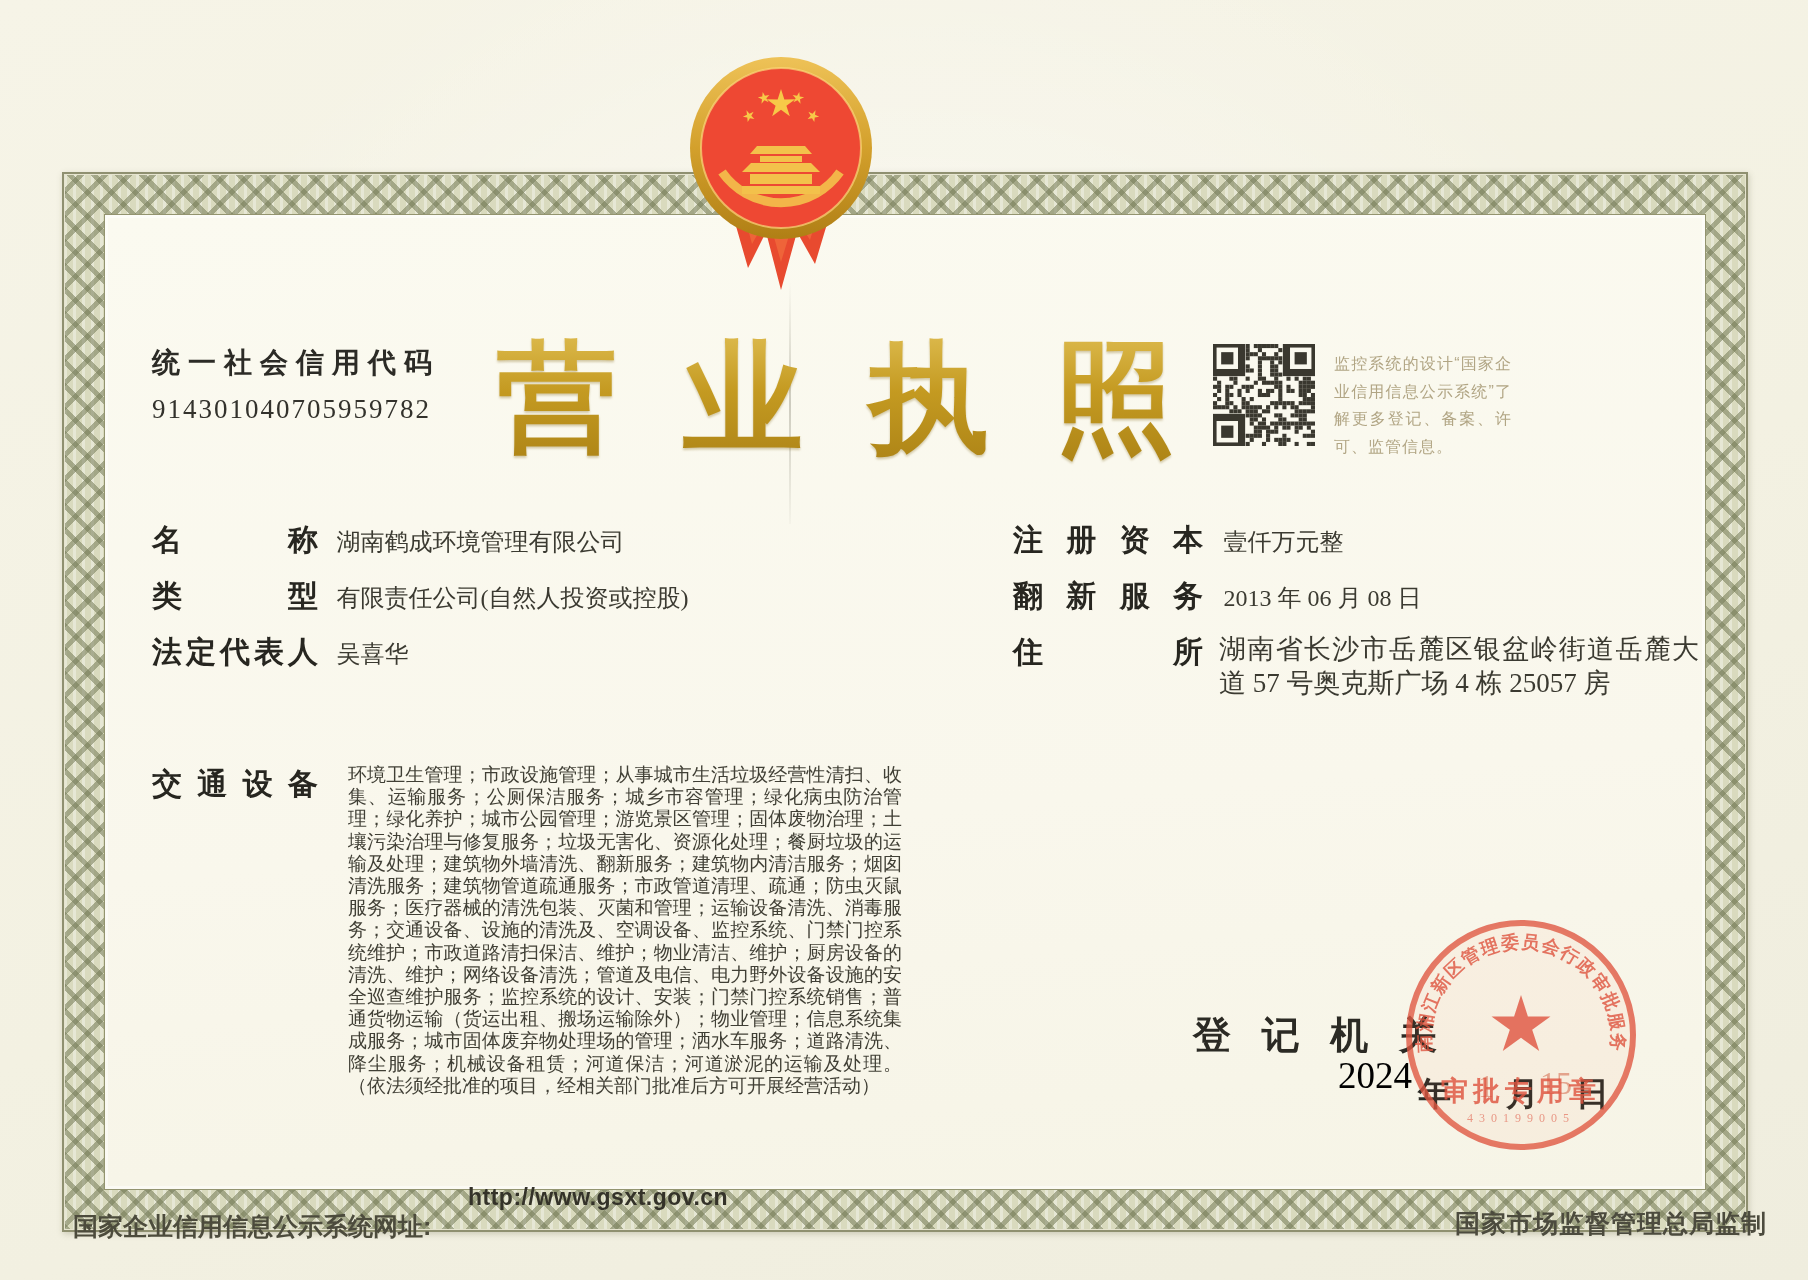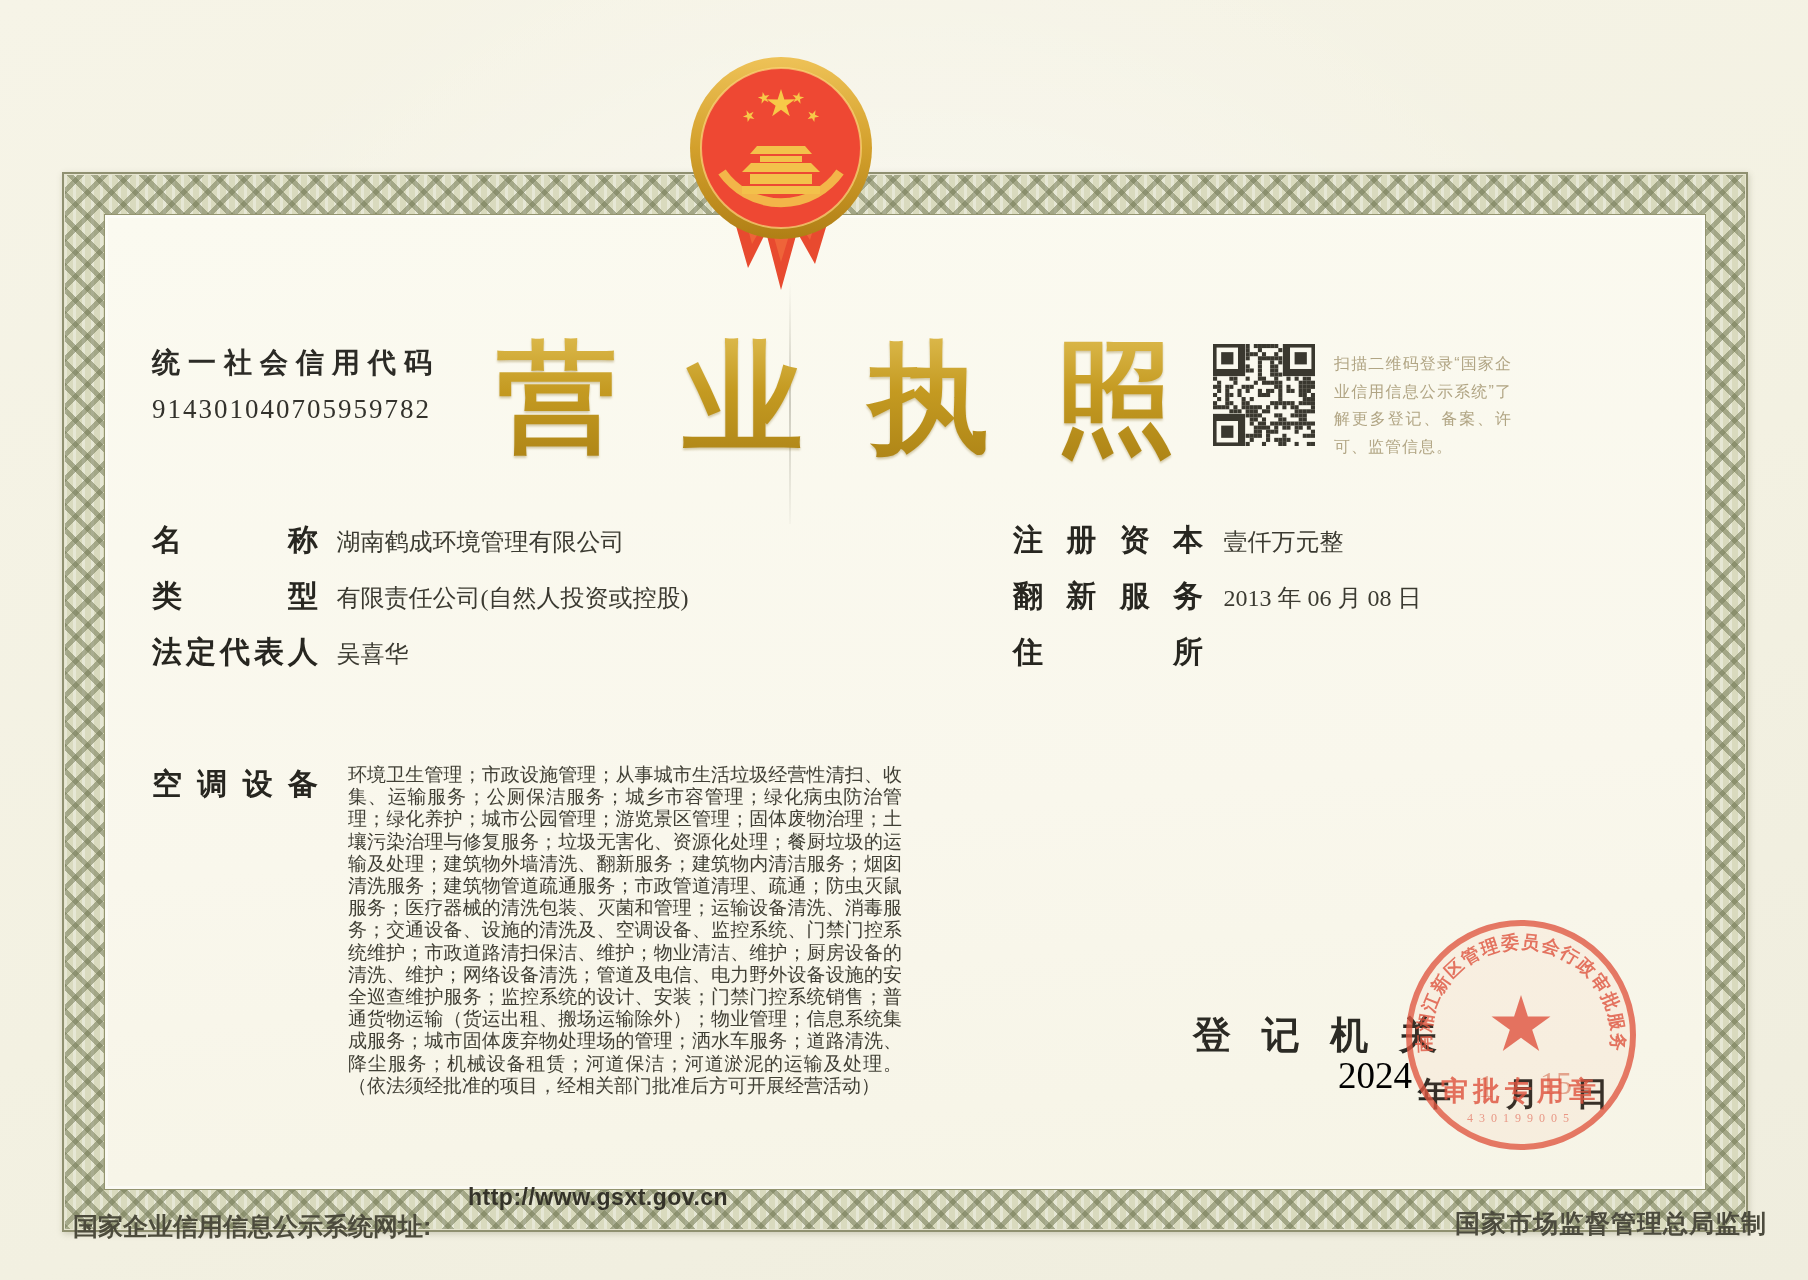--- a/index.html
+++ b/index.html
@@ -348,49 +348,50 @@
     <rect x="68" y="92" width="4" height="4"></rect>
     <rect x="72" y="92" width="4" height="4"></rect>
     <rect x="32" y="96" width="4" height="4"></rect>
     <rect x="48" y="96" width="4" height="4"></rect>
     <rect x="64" y="96" width="4" height="4"></rect>
     <rect x="68" y="96" width="4" height="4"></rect>
     <rect x="80" y="96" width="4" height="4"></rect>
     <rect x="92" y="96" width="4" height="4"></rect>
     <rect x="96" y="96" width="4" height="4"></rect>
   </svg>
-<div class="abs qr-caption">扫描二维码登录“国家企业信用信息公示系统”了解更多登记、备案、许可、监管信息。</div>
+<div class="abs qr-caption">监控系统的设计“国家企业信用信息公示系统”了解更多登记、备案、许可、监管信息。</div>
 
 <div class="abs" style="left:152px;top:520px;">
   <span class="jlabel w-left">名称</span>
   <span class="val" style="margin-left:14px;">湖南鹤成环境管理有限公司</span>
 </div>
 <div class="abs" style="left:152px;top:576px;">
   <span class="jlabel w-left">类型</span>
   <span class="val" style="margin-left:14px;">有限责任公司(自然人投资或控股)</span>
 </div>
 <div class="abs" style="left:152px;top:632px;">
   <span class="jlabel w-left">法定代表人</span>
   <span class="val" style="margin-left:14px;">吴喜华</span>
 </div>
 <div class="abs" style="left:152px;top:764px;">
-  <span class="jlabel w-left">空调设备</span>
+  <span class="jlabel w-left">交通设备</span>
 </div>
 <div class="abs scope-text">环境卫生管理；市政设施管理；从事城市生活垃圾经营性清扫、收集、运输服务；公厕保洁服务；城乡市容管理；绿化病虫防治管理；绿化养护；城市公园管理；游览景区管理；固体废物治理；土壤污染治理与修复服务；垃圾无害化、资源化处理；餐厨垃圾的运输及处理；建筑物外墙清洗、翻新服务；建筑物内清洁服务；烟囱清洗服务；建筑物管道疏通服务；市政管道清理、疏通；防虫灭鼠服务；医疗器械的清洗包装、灭菌和管理；运输设备清洗、消毒服务；交通设备、设施的清洗及、空调设备、监控系统、门禁门控系统维护；市政道路清扫保洁、维护；物业清洁、维护；厨房设备的清洗、维护；网络设备清洗；管道及电信、电力野外设备设施的安全巡查维护服务；监控系统的设计、安装；门禁门控系统销售；普通货物运输（货运出租、搬场运输除外）；物业管理；信息系统集成服务；城市固体废弃物处理场的管理；洒水车服务；道路清洗、降尘服务；机械设备租赁；河道保洁；河道淤泥的运输及处理。（依法须经批准的项目，经相关部门批准后方可开展经营活动）</div>
 
 <div class="abs" style="left:1013px;top:520px;">
   <span class="jlabel w-right">注册资本</span>
   <span class="val" style="margin-left:16px;">壹仟万元整</span>
 </div>
 <div class="abs" style="left:1013px;top:576px;">
   <span class="jlabel w-right">翻新服务</span>
   <span class="val" style="margin-left:16px;">2013 年 06 月 08 日</span>
 </div>
 <div class="abs" style="left:1013px;top:632px;display:flex;align-items:flex-start;">
   <span class="jlabel w-right">住所</span>
+  <span class="val addr" style="margin-left:16px;">湖南省长沙市岳麓区银盆岭街道岳麓大道 57 号奥克斯广场 4 栋 25057 房</span>
 </div>
 
 <div class="abs reg-label jlabel" style="width:244px;">登 记 机 关</div>
 <div class="abs issue-year">2024</div>
 <div class="abs date-unit" style="left:1418px;top:1072px;">年</div>
 <div class="abs faint-digit" style="left:1478px;top:1068px;font-size:32px;">1</div>
 <div class="abs date-unit" style="left:1506px;top:1072px;">月</div>
 <div class="abs faint-digit" style="left:1540px;top:1065px;font-size:32px;">15</div>
 <div class="abs date-unit" style="left:1576px;top:1072px;">日</div>
 

